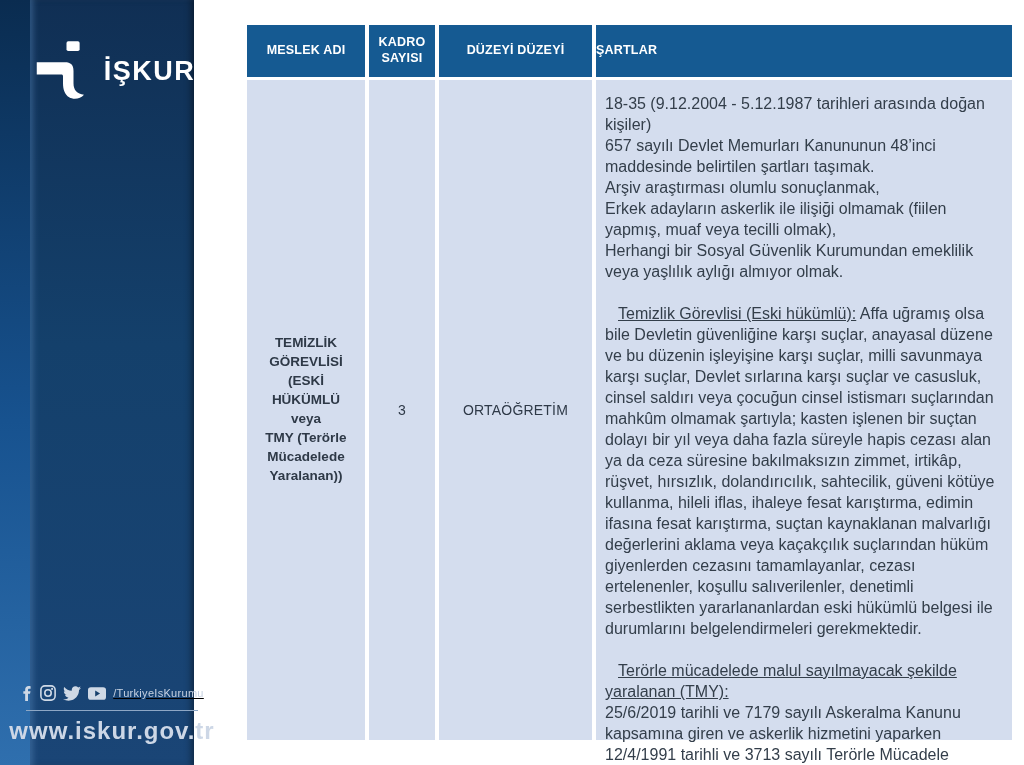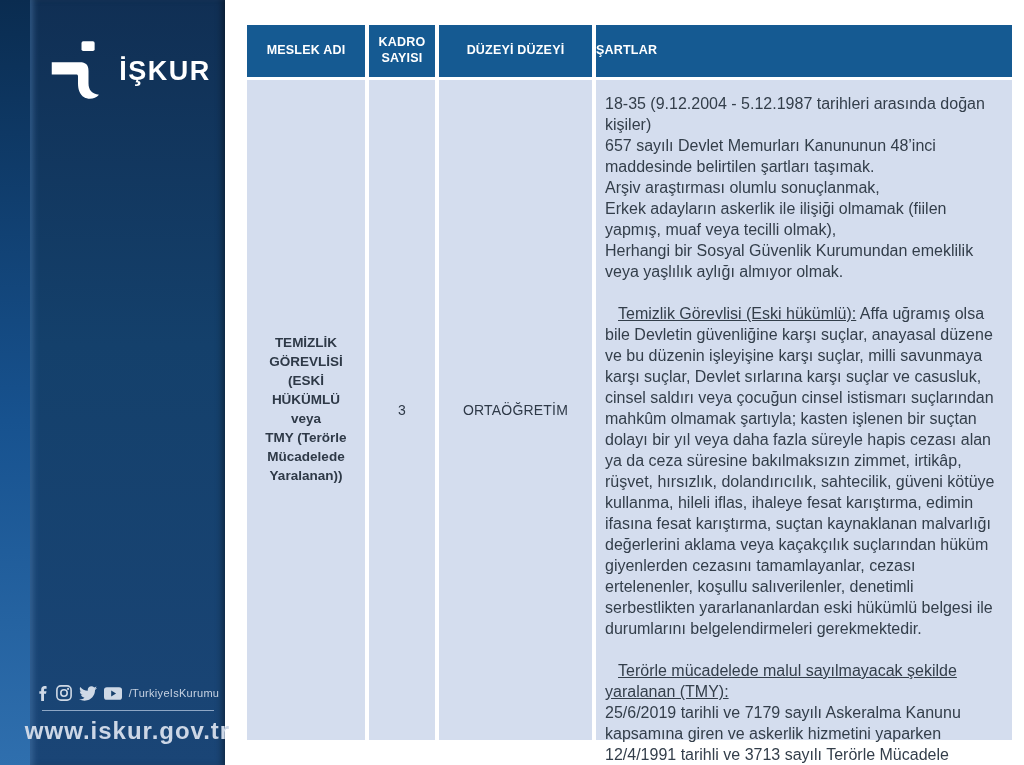--- a/index.html
+++ b/index.html
@@ -7,37 +7,37 @@
     position:relative;width:1024px;height:765px;overflow:hidden;
     background:#ffffff;font-family:"Liberation Sans",sans-serif;
   }
   
   .left-strip{
     position:absolute;left:0;top:0;width:30px;height:765px;
     background:linear-gradient(180deg,#0a2c50 0%,#17528f 55%,#2f6fae 100%);
   }
   
   .side-panel{
-    position:absolute;left:30px;top:0;width:195px;height:765px;
+    position:absolute;left:30px;top:0;width:164px;height:765px;
     background:linear-gradient(180deg,#102f54 0%,#14406b 45%,#1a4576 100%);
     box-shadow:inset 6px 0 6px -3px rgba(90,140,190,.45), inset -5px 0 8px -4px rgba(0,0,0,.6);
   }
   .logo{
     display:flex;align-items:center;justify-content:center;
     margin-top:40px;padding-left:6px;gap:13px;
   }
   .logo-glyph{width:56px;height:62px;flex:0 0 auto;}
   .logo-text{
     color:#ffffff;font-weight:bold;font-size:27px;letter-spacing:1.5px;
   }
   .side-footer{
     position:absolute;bottom:20px;left:0;width:100%;
     display:flex;flex-direction:column;align-items:center;
   }
-  .social-row{display:flex;align-items:center;gap:7px;}
+  .social-row{display:flex;align-items:center;gap:7px;text-decoration:underline;}
   .social-row svg{display:block;}
   .handle{color:#c7d2e2;font-size:11px;letter-spacing:.3px;}
   .divider{width:172px;height:1px;background:#8ea7c5;margin:9px 0 6px 0;}
   .website{color:#cdd7e6;font-size:24px;font-weight:bold;letter-spacing:1px;}
   
   .table{
     position:absolute;left:247px;top:25px;width:765px;
     display:grid;grid-template-columns:118px 66px 153px 416px;
     grid-template-rows:52px 660px;column-gap:4px;row-gap:3px;
   }

